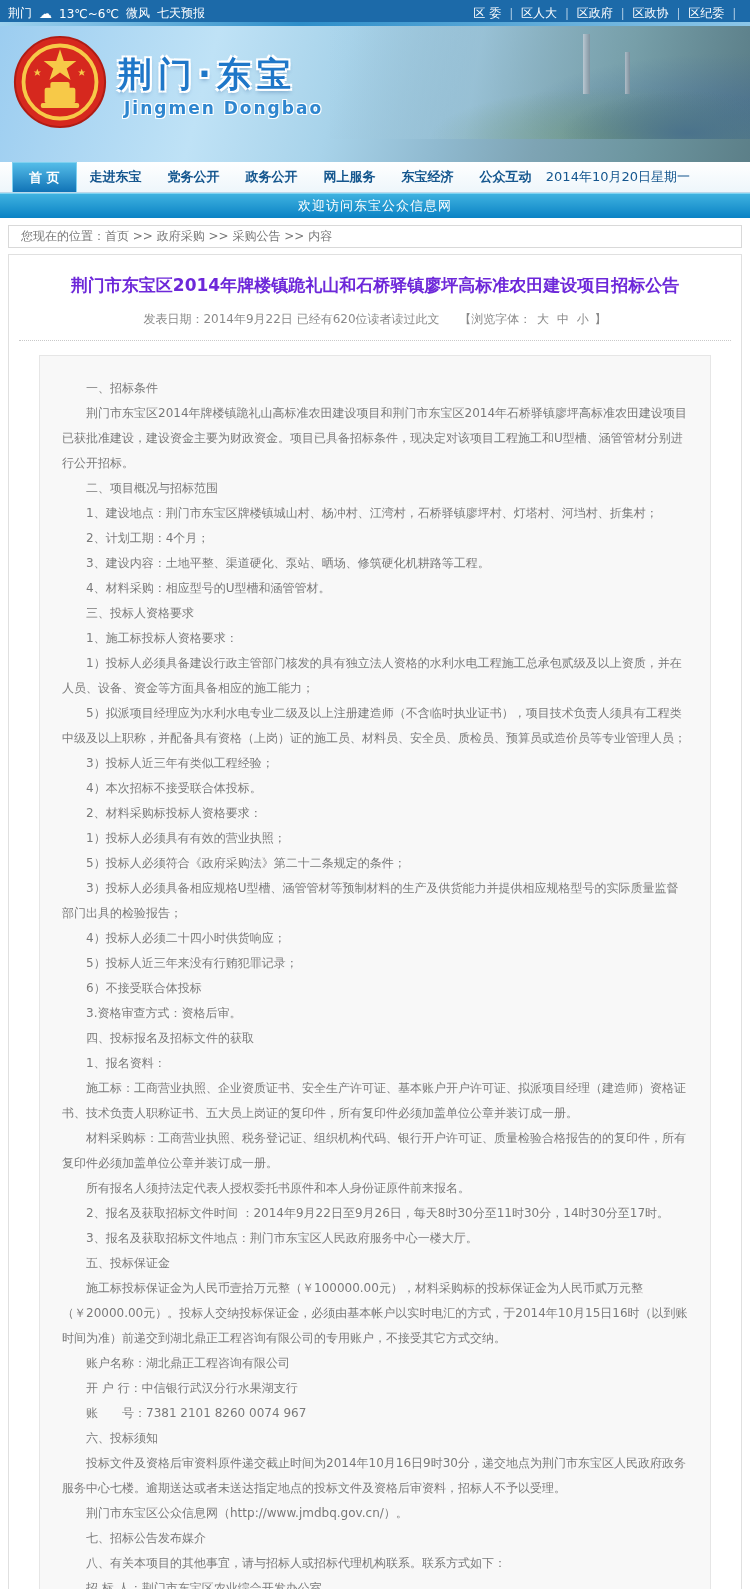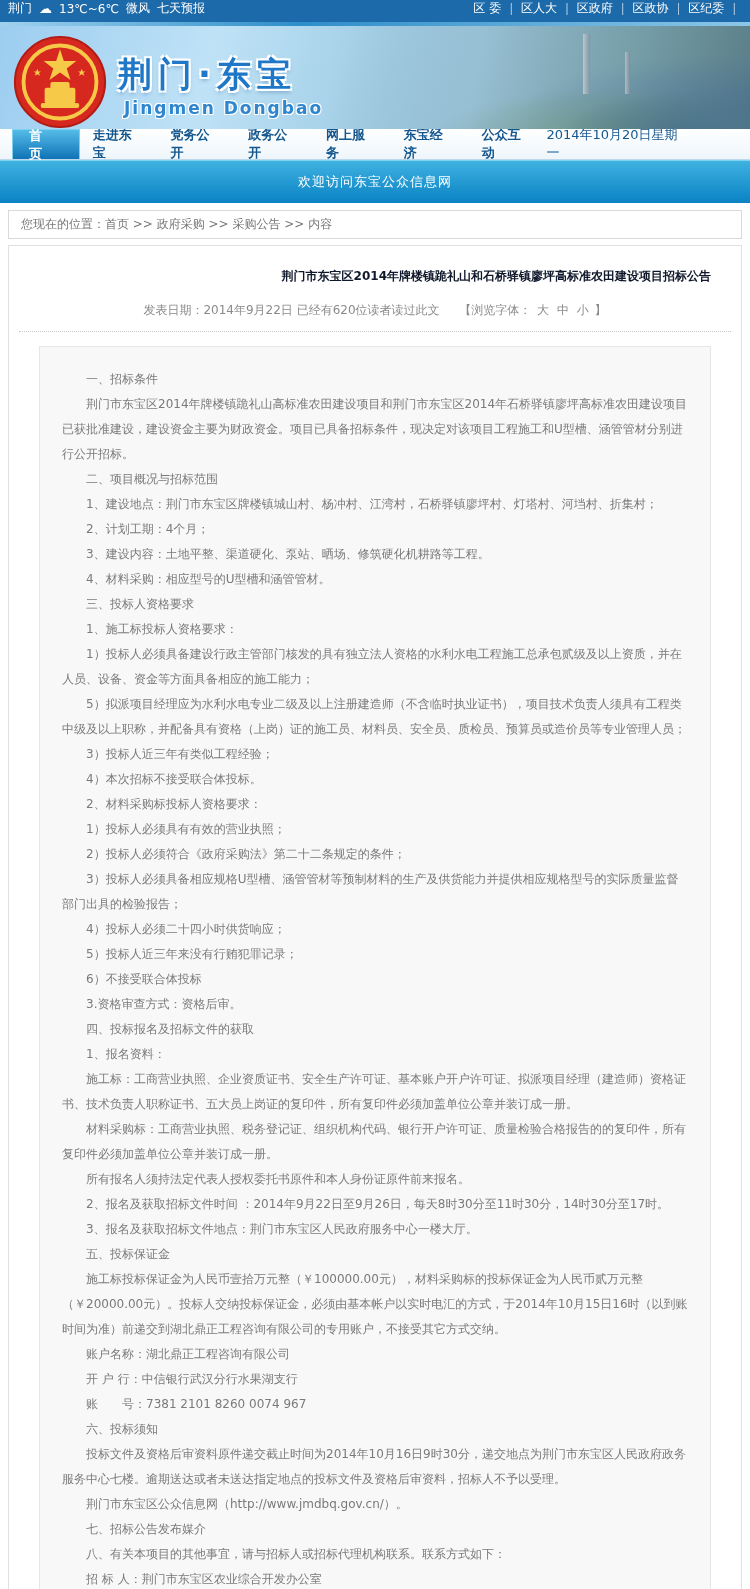--- a/index.html
+++ b/index.html
@@ -1,60 +1,60 @@
 <!DOCTYPE html>
 <html><head>
 <meta charset="utf-8">
 <style>
   * { margin:0; padding:0; box-sizing:border-box; }
   html,body { background:#ffffff; font-family:"DejaVu Sans","Liberation Sans",sans-serif; }
   body { width:750px; margin:0 auto; font-size:12px; color:#333; }
 
   
-  .topbar { background:#1c6aa9; color:#fff; height:22px; display:flex; align-items:flex-start; justify-content:space-between; padding:0 8px; font-size:12px; }
+  .topbar { background:#1c6aa9; color:#fff; height:22px; display:flex; align-items:flex-end; justify-content:space-between; padding:0 8px; font-size:12px; }
   .topbar-left { display:flex; align-items:center; gap:7px; }
   .topbar-left span { color:#fff; }
   .weather-icon { font-size:13px; color:#e8f4fb; }
   .topbar-right { display:flex; align-items:center; }
   .gov-link { color:#fff; cursor:pointer; padding:0 2px; }
   .gov-link::after { content:"｜"; color:#cfe3f2; padding-left:4px; }
   .topbar-seam { height:4px; background:linear-gradient(90deg,#9fd2ee,#2e8ec9 40%,#8cc6e8); }
 
   
-  .header { position:relative; height:103px; overflow:hidden;
+  .header { position:relative; height:136px; overflow:hidden;
     background:linear-gradient(105deg,#9ccdf0 0%,#bfe2f6 28%,#a8d3ea 45%,#8fb9cf 60%,#7ea4b4 72%,#6d96a0 85%,#5c7f88 100%); }
   .header-photo { position:absolute; right:0; top:0; width:420px; height:113px;
     background:
       radial-gradient(ellipse 180px 60px at 85% 95%, rgba(70,110,140,.85), rgba(70,110,140,0) 70%),
       radial-gradient(ellipse 260px 70px at 70% 100%, rgba(110,150,120,.7), rgba(110,150,120,0) 75%),
       radial-gradient(ellipse 300px 90px at 95% 80%, rgba(60,100,150,.5), rgba(60,100,150,0) 70%),
       linear-gradient(100deg, rgba(190,224,244,0) 0%, rgba(160,200,220,.6) 35%, rgba(120,160,170,.8) 70%, rgba(90,125,135,.9) 100%); }
   .chimney { position:absolute; right:160px; top:8px; width:7px; height:60px; background:linear-gradient(90deg,#b9c8d2,#8194a0); }
   .chimney2 { position:absolute; right:120px; top:26px; width:5px; height:42px; background:linear-gradient(90deg,#aebdc8,#7c8e9a); }
   .emblem { position:absolute; left:12px; top:8px; width:96px; height:96px; }
   .site-title { position:absolute; left:118px; top:26px; font-size:34px; font-weight:bold; color:#1f77c8; letter-spacing:6px;
     text-shadow:-2px -2px 0 #fff, 2px -2px 0 #fff, -2px 2px 0 #fff, 2px 2px 0 #fff, 0 3px 4px rgba(30,80,140,.45); }
   .site-title-en { position:absolute; left:124px; top:72px; font-size:17px; font-weight:bold; color:#2e86cf; letter-spacing:2px;
     text-shadow:-1px -1px 0 #fff, 1px -1px 0 #fff, -1px 1px 0 #fff, 1px 1px 0 #fff; }
 
   
   .nav { height:31px; background:linear-gradient(#ffffff,#eef6fb); display:flex; align-items:stretch; border-bottom:1px solid #bcd8ea; }
-  .nav-item { display:flex; align-items:center; padding:0 13px; color:#14568e; font-size:13px; font-weight:bold; cursor:pointer;font-family:Liberation Mono, monospace; }
+  .nav-item { display:flex; align-items:center; padding:0 13px; color:#14568e; font-size:13px; font-weight:bold; cursor:pointer; }
   .nav-item.active { background:linear-gradient(#54bce8,#1073b6); color:#fff; margin-left:12px; padding:0 16px; border:1px solid #7fd0ef; border-bottom:none; }
   .nav-date { margin-left:auto; display:flex; align-items:center; padding-right:60px; color:#14568e; font-size:13px; }
 
   
-  .welcome { height:43px; background:linear-gradient(#3fb2e0,#0a82c4); color:#fff; display:flex; align-items:center; justify-content:center; font-size:13px; letter-spacing:1px; border-top:1px solid #7fd4f2; }
+  .welcome { height:25px; background:linear-gradient(#3fb2e0,#0a82c4); color:#fff; display:flex; align-items:center; justify-content:center; font-size:13px; letter-spacing:1px; border-top:1px solid #7fd4f2; }
 
   
-  .breadcrumb-box { margin:7px 8px 0 8px; border:1px solid #d9d9d9; background:#fff; height:29px; display:flex; align-items:center; padding-left:12px; color:#777; font-size:12px; }
+  .breadcrumb-box { margin:7px 8px 0 8px; border:1px solid #d9d9d9; background:#fff; height:23px; display:flex; align-items:center; padding-left:12px; color:#777; font-size:12px; }
 
   
   .content-box { margin:6px 8px 0 8px; border:1px solid #e0e0e0; background:#fff; padding-bottom:10px; }
-  .article-title { text-align:right; font-size:12px; font-weight:bold; color:#0f172a; padding:18px 30px 6px 30px; line-height:24px; }
+  .article-title { text-align:center; font-size:17px; font-weight:bold; color:#6d28d9; padding:18px 30px 6px 30px; line-height:24px; }
   .article-meta { text-align:center; color:#8a8a8a; font-size:12px; padding:8px 0 12px 0; }
   .article-meta .fs-link { color:#8a8a8a; cursor:pointer; padding:0 2px; }
   .dotted { border-top:1px dotted #c9c9c9; margin:0 10px; }
   .article-body { margin:14px 30px 10px 30px; border:1px solid #e6e6e6; background:#f8f8f8; padding:20px 22px 30px 22px; color:#7a7a7a; }
   .para { text-indent:2em; line-height:25px; font-size:12px; }
 </style>
 </head>
 <body>
 
 <div class="topbar">
@@ -134,21 +134,21 @@
       <div class="para">3、建设内容：土地平整、渠道硬化、泵站、晒场、修筑硬化机耕路等工程。</div>
       <div class="para">4、材料采购：相应型号的U型槽和涵管管材。</div>
       <div class="para">三、投标人资格要求</div>
       <div class="para">1、施工标投标人资格要求：</div>
       <div class="para">1）投标人必须具备建设行政主管部门核发的具有独立法人资格的水利水电工程施工总承包贰级及以上资质，并在人员、设备、资金等方面具备相应的施工能力；</div>
       <div class="para">5）拟派项目经理应为水利水电专业二级及以上注册建造师（不含临时执业证书），项目技术负责人须具有工程类中级及以上职称，并配备具有资格（上岗）证的施工员、材料员、安全员、质检员、预算员或造价员等专业管理人员；</div>
       <div class="para">3）投标人近三年有类似工程经验；</div>
       <div class="para">4）本次招标不接受联合体投标。</div>
       <div class="para">2、材料采购标投标人资格要求：</div>
       <div class="para">1）投标人必须具有有效的营业执照；</div>
-      <div class="para">2）投标人必须符合《政府采购法》第二十二条规定的条件；</div>
+      <div class="para">5）投标人必须符合《政府采购法》第二十二条规定的条件；</div>
       <div class="para">3）投标人必须具备相应规格U型槽、涵管管材等预制材料的生产及供货能力并提供相应规格型号的实际质量监督部门出具的检验报告；</div>
       <div class="para">4）投标人必须二十四小时供货响应；</div>
       <div class="para">5）投标人近三年来没有行贿犯罪记录；</div>
       <div class="para">6）不接受联合体投标</div>
       <div class="para">3.资格审查方式：资格后审。</div>
       <div class="para">四、投标报名及招标文件的获取</div>
       <div class="para">1、报名资料：</div>
       <div class="para">施工标：工商营业执照、企业资质证书、安全生产许可证、基本账户开户许可证、拟派项目经理（建造师）资格证书、技术负责人职称证书、五大员上岗证的复印件，所有复印件必须加盖单位公章并装订成一册。</div>
       <div class="para">材料采购标：工商营业执照、税务登记证、组织机构代码、银行开户许可证、质量检验合格报告的的复印件，所有复印件必须加盖单位公章并装订成一册。</div>
       <div class="para">所有报名人须持法定代表人授权委托书原件和本人身份证原件前来报名。</div>

